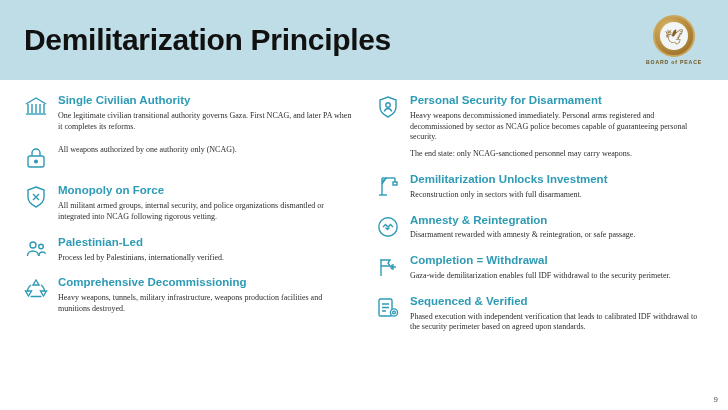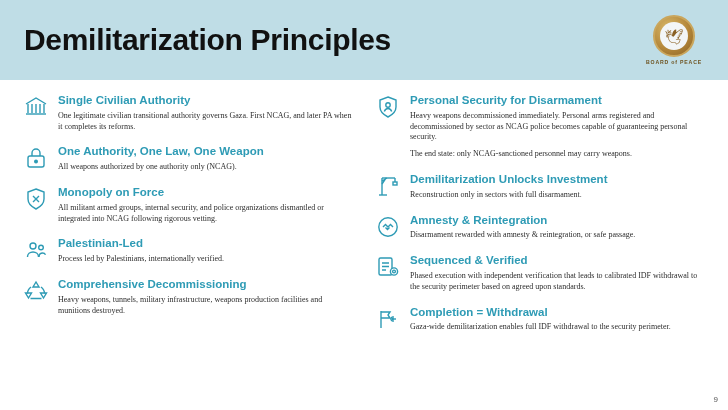--- a/index.html
+++ b/index.html
@@ -165,21 +165,20 @@
 
       <div class="item">
         <div class="icon-wrap">
           <svg width="24" height="24" viewBox="0 0 24 24" fill="none" stroke="#2e9bb5" stroke-width="1.4">
             <rect x="4" y="10" width="16" height="11" rx="2"></rect>
               <path d="M8 10V7a4 4 0 0 1 8 0v3"></path>
               <circle cx="12" cy="15.5" r="1.3" fill="#2e9bb5"></circle>
           </svg>
         </div>
         <div class="item-body">
-          <div class="item-title">One Authority, One Law, One Weapon</div>
           <div class="item-desc">All weapons authorized by one authority only (NCAG).</div>
         </div>
       </div>
 
       <div class="item">
         <div class="icon-wrap">
           <svg width="24" height="24" viewBox="0 0 24 24" fill="none" stroke="#2e9bb5" stroke-width="1.4">
             <path d="M12 2 L20 5v7c0 5-4 8-8 10-4-2-8-5-8-10V5z"></path>
               <path d="M9 9l6 6M15 9l-6 6"></path>
           </svg>
@@ -266,45 +265,45 @@
         </div>
         <div class="item-body">
           <div class="item-title">Amnesty &amp; Reintegration</div>
           <div class="item-desc">Disarmament rewarded with amnesty &amp; reintegration, or safe passage.</div>
         </div>
       </div>
 
       <div class="item">
         <div class="icon-wrap">
           <svg width="24" height="24" viewBox="0 0 24 24" fill="none" stroke="#2e9bb5" stroke-width="1.4">
-            <rect x="3" y="3" width="13" height="17" rx="1.5"></rect>
-              <path d="M6 8h7M6 11.5h7M6 15h4"></path>
-              <circle cx="18" cy="16.5" r="3.6" fill="#ffffff"></circle>
-              <circle cx="18" cy="16.5" r="1.4"></circle>
-          </svg>
-        </div>
-        <div class="item-body">
-          <div class="item-title">Sequenced &amp; Verified</div>
-          <div class="item-desc">Phased execution with independent verification that leads to calibrated IDF withdrawal to the security perimeter based on agreed upon standards.</div>
-        </div>
-      </div>
-
-      <div class="item">
-        <div class="icon-wrap">
-          <svg width="24" height="24" viewBox="0 0 24 24" fill="none" stroke="#2e9bb5" stroke-width="1.4">
             <path d="M5 21V4"></path>
               <path d="M5 5h9l-2 3 2 3H5"></path>
               <path d="M17 9v6"></path>
               <path d="M20 12h-6"></path>
               <path d="M17 12l-2-2M17 12l-2 2"></path>
           </svg>
         </div>
         <div class="item-body">
           <div class="item-title">Completion = Withdrawal</div>
           <div class="item-desc">Gaza-wide demilitarization enables full IDF withdrawal to the security perimeter.</div>
         </div>
       </div>
 
+      <div class="item">
+        <div class="icon-wrap">
+          <svg width="24" height="24" viewBox="0 0 24 24" fill="none" stroke="#2e9bb5" stroke-width="1.4">
+            <rect x="3" y="3" width="13" height="17" rx="1.5"></rect>
+              <path d="M6 8h7M6 11.5h7M6 15h4"></path>
+              <circle cx="18" cy="16.5" r="3.6" fill="#ffffff"></circle>
+              <circle cx="18" cy="16.5" r="1.4"></circle>
+          </svg>
+        </div>
+        <div class="item-body">
+          <div class="item-title">Sequenced &amp; Verified</div>
+          <div class="item-desc">Phased execution with independent verification that leads to calibrated IDF withdrawal to the security perimeter based on agreed upon standards.</div>
+        </div>
+      </div>
+
     </div>
   </div>
 
   <div class="page-num">9</div>
 </div>
 
 </body></html>

